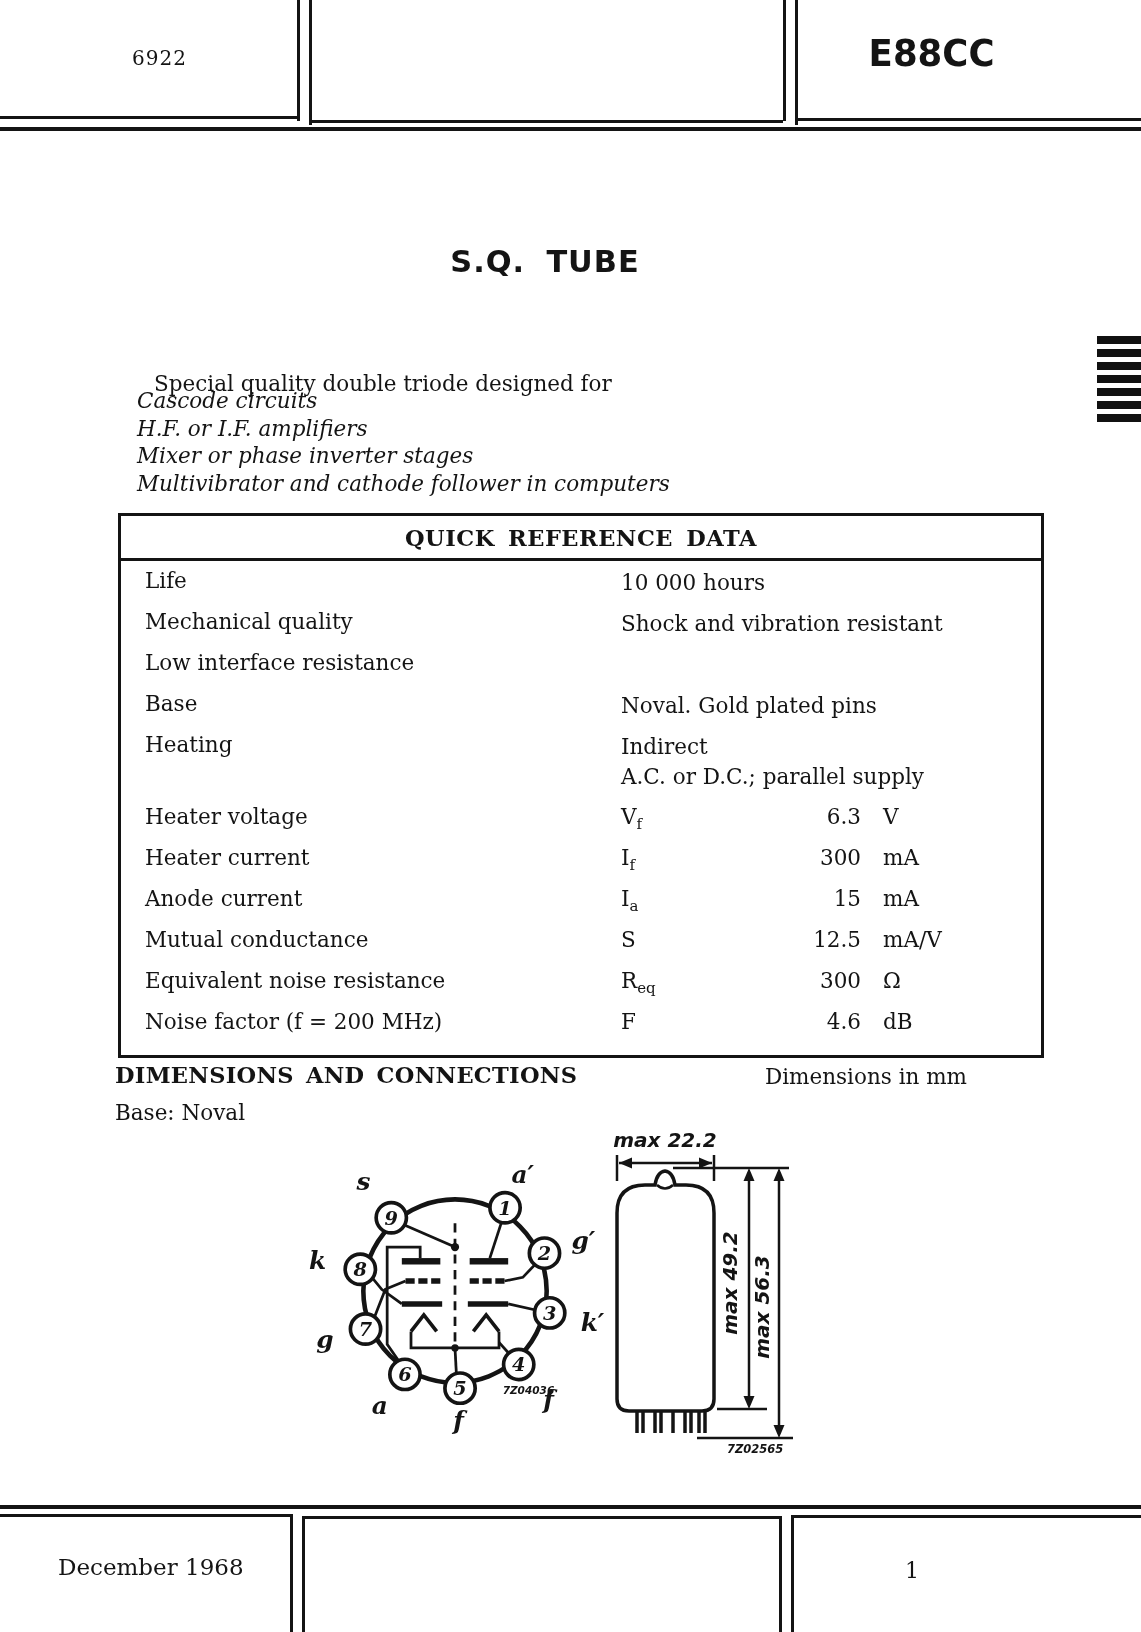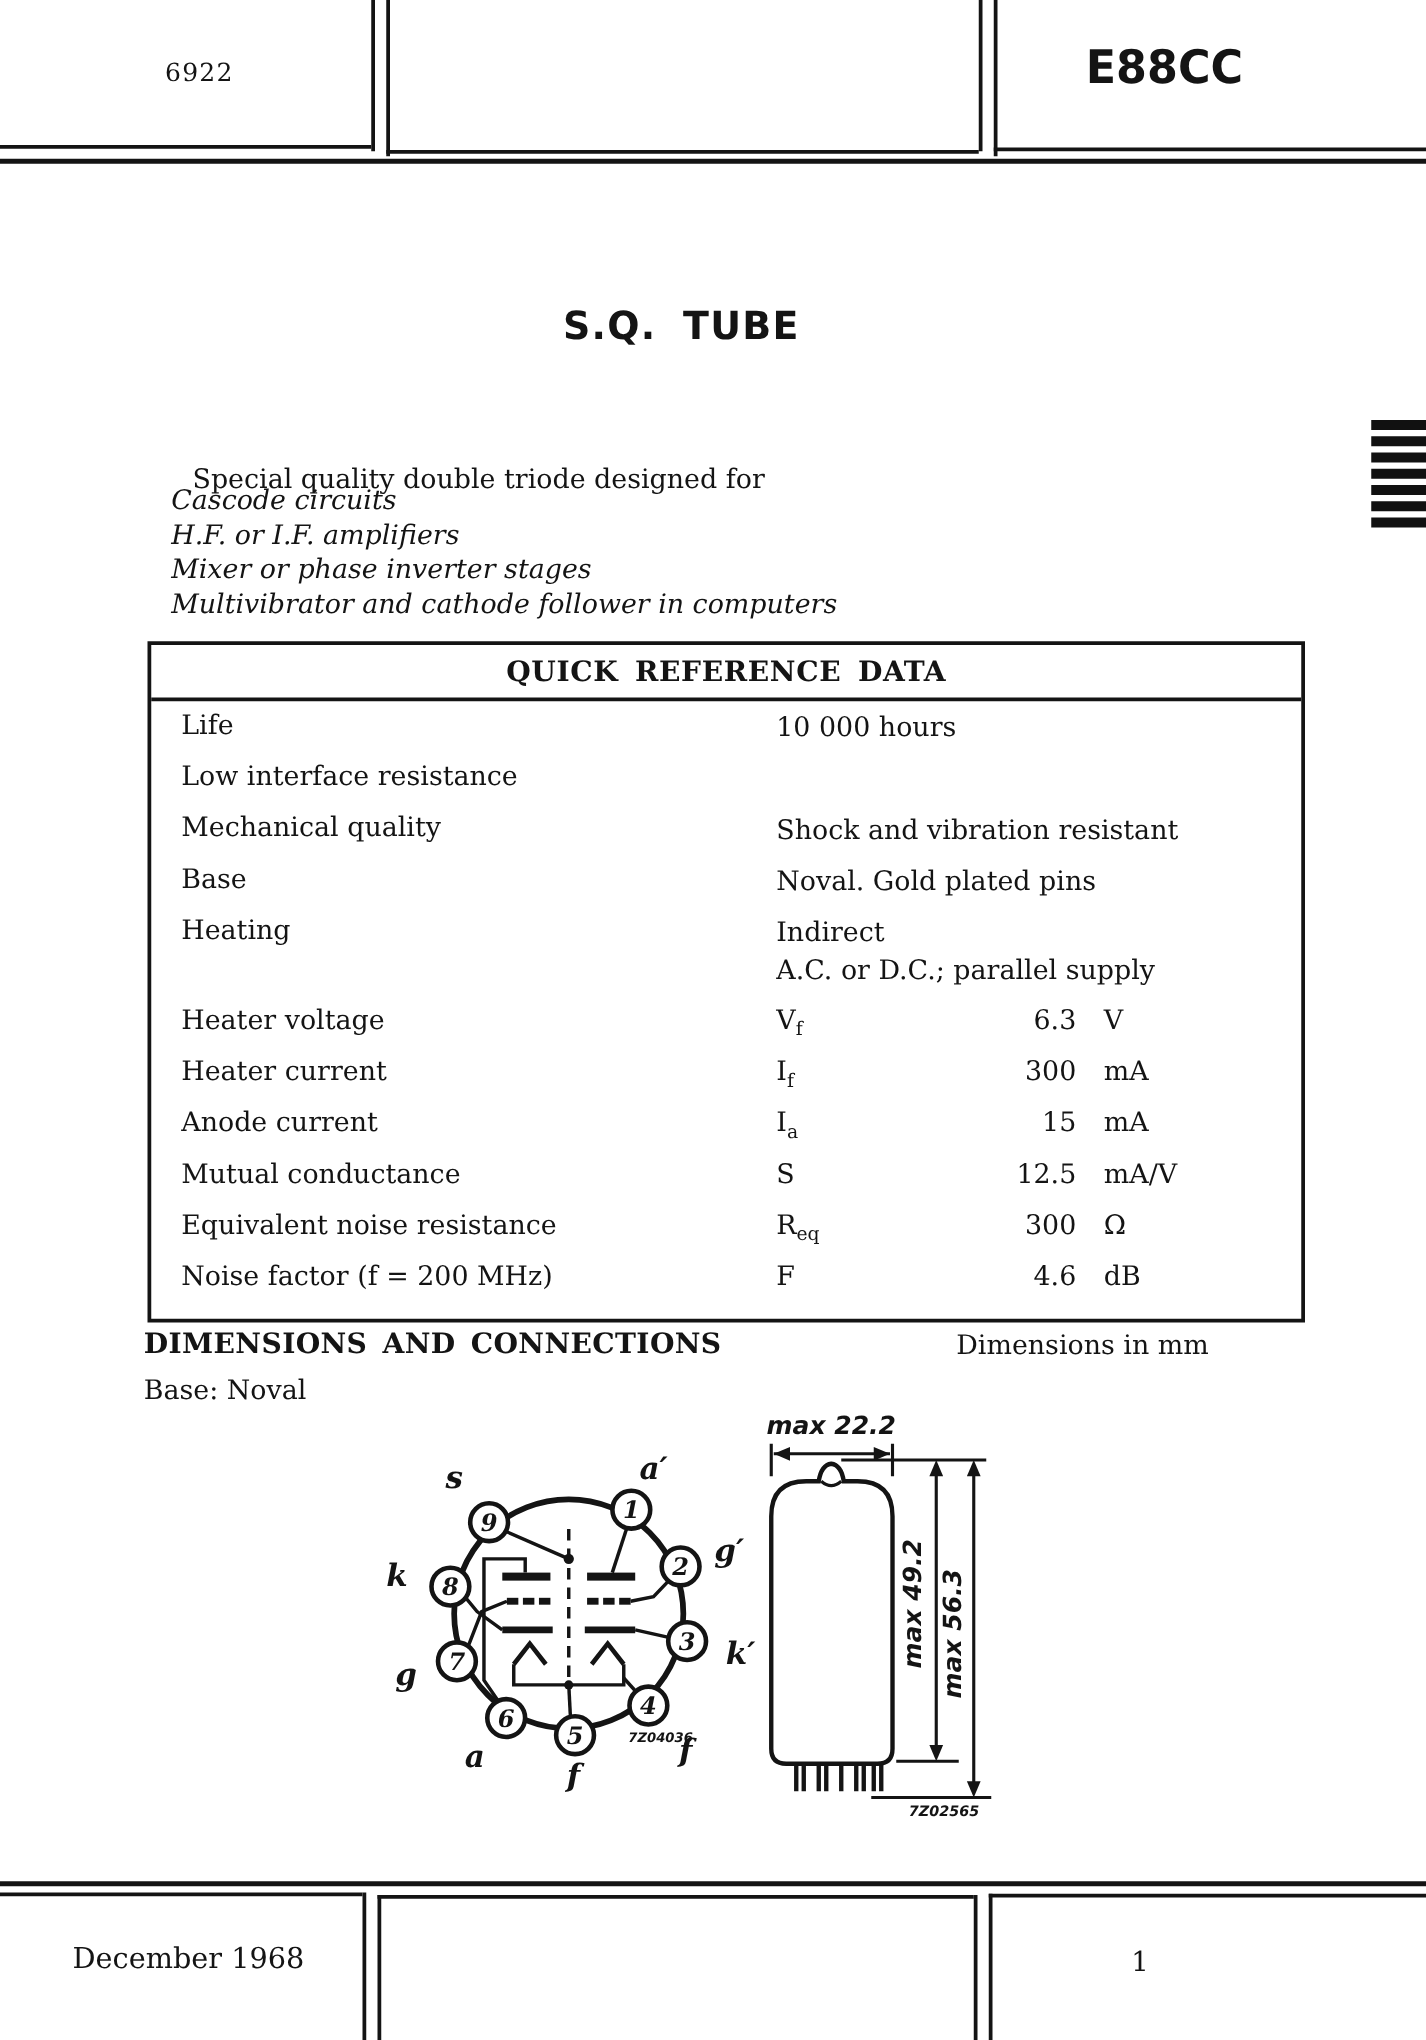--- a/index.html
+++ b/index.html
@@ -112,26 +112,26 @@
   </div>
 
   <div class="qr-box">
     <div class="qr-title">QUICK REFERENCE DATA</div>
 
     <div class="qr-row">
       <div class="qr-label">Life</div>
       <div class="qr-desc">10 000 hours</div>
     </div>
     <div class="qr-row">
+      <div class="qr-label">Mechanical quality</div>
+      <div class="qr-desc">Shock and vibration resistant</div>
+    </div>
+    <div class="qr-row">
       <div class="qr-label">Low interface resistance</div>
       <div class="qr-desc"></div>
-    </div>
-    <div class="qr-row">
-      <div class="qr-label">Mechanical quality</div>
-      <div class="qr-desc">Shock and vibration resistant</div>
     </div>
     <div class="qr-row">
       <div class="qr-label">Base</div>
       <div class="qr-desc">Noval. Gold plated pins</div>
     </div>
     <div class="qr-row tall">
       <div class="qr-label">Heating</div>
       <div class="qr-desc">
         <div>Indirect</div>
         <div>A.C. or D.C.; parallel supply</div>

